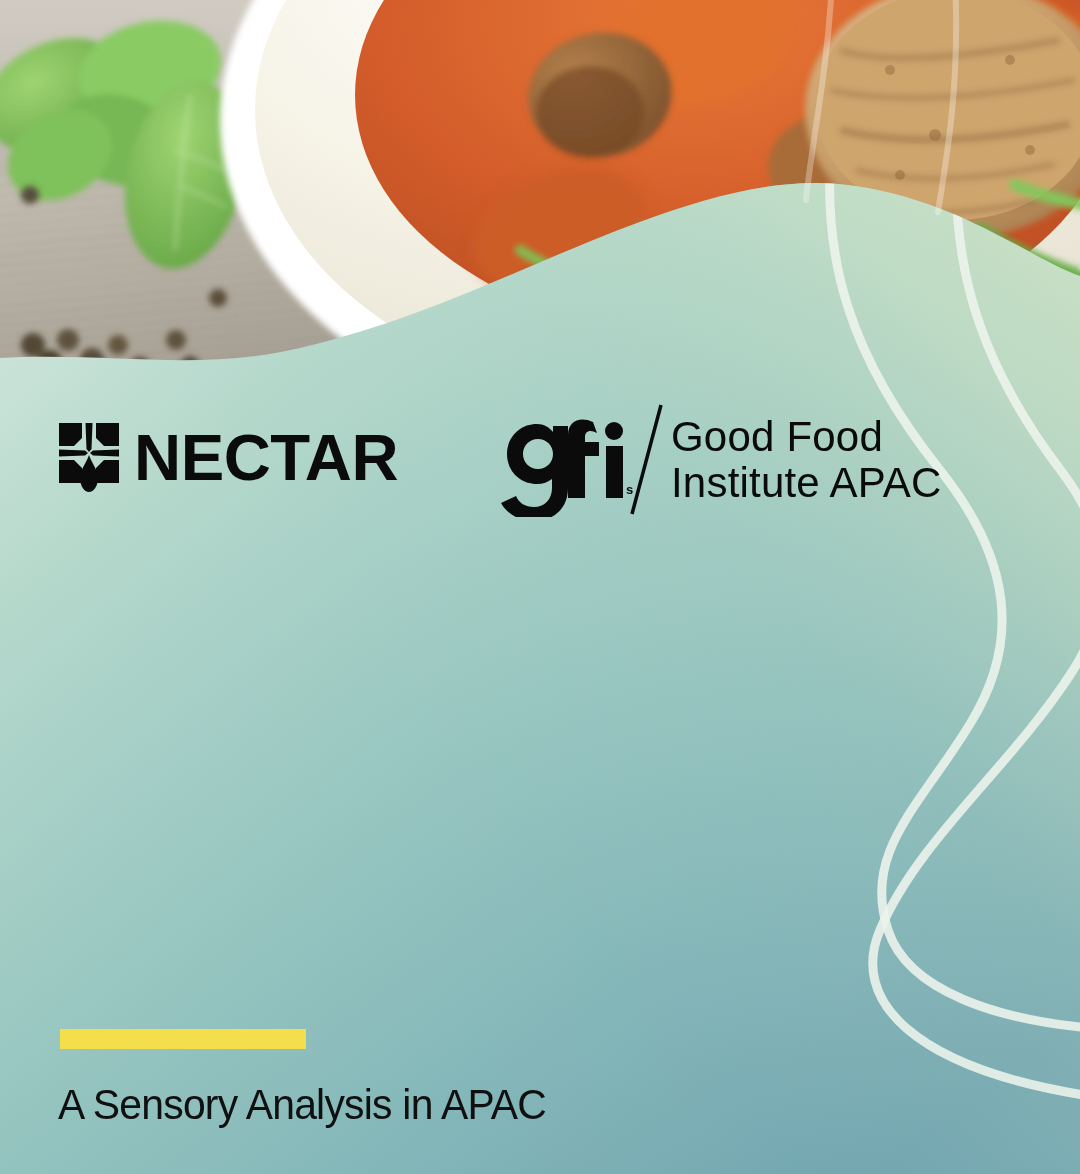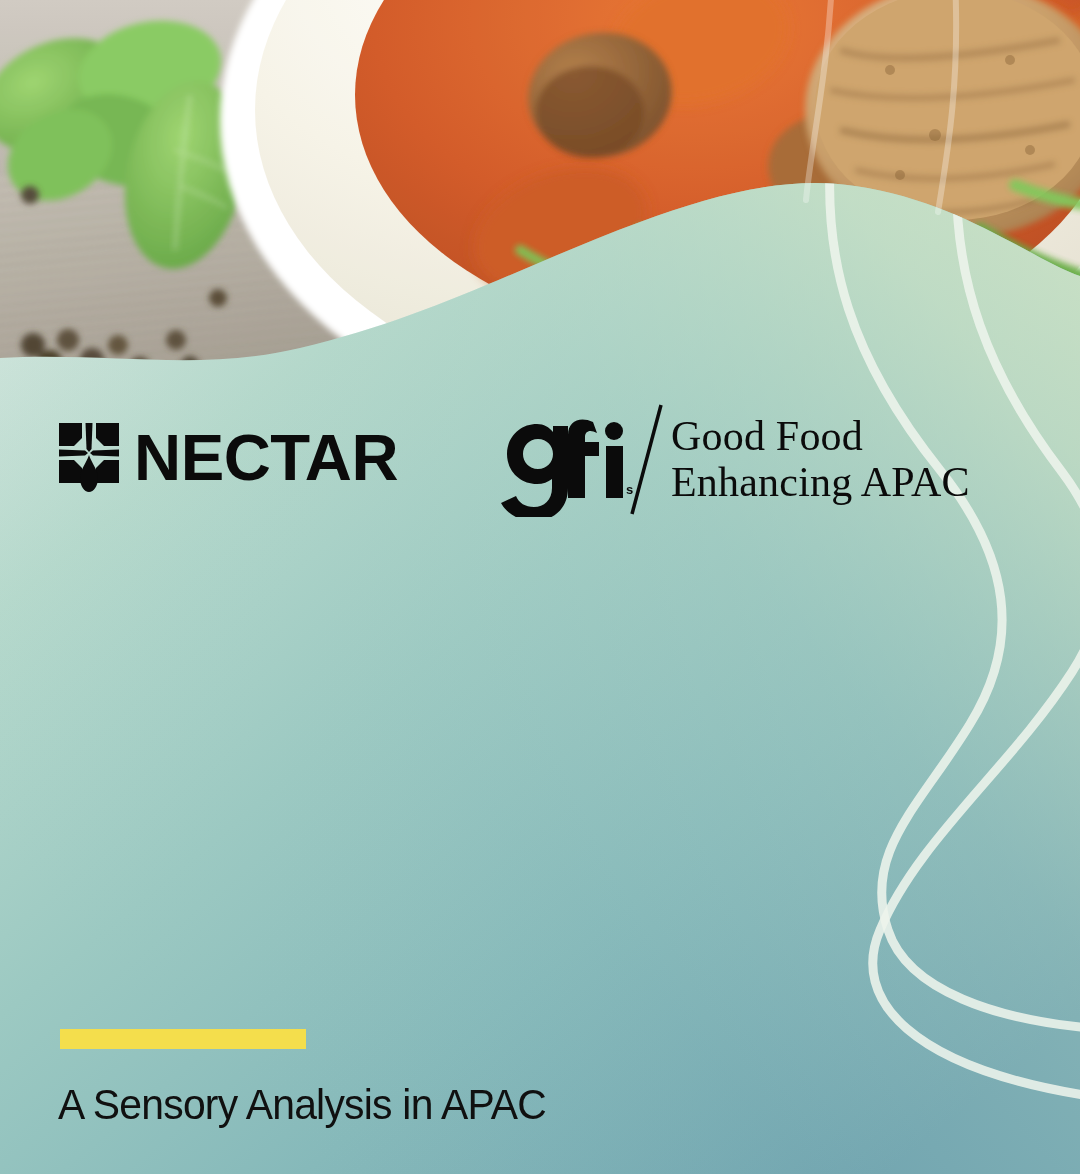--- a/index.html
+++ b/index.html
@@ -62,21 +62,21 @@
 
   
   .gfi-logo {
     position:absolute; left:440px; top:2px;
     display:flex; align-items:center;
   }
   .gfi-mark { width:135px; height:115px; display:block; }
   .gfi-slash { width:42px; height:115px; display:block; margin-left:-6px; }
   .gfi-words {
     margin-left:2px;
-    font-family:Liberation Serif, serif;
+    font-family:Liberation Sans, sans-serif;
     font-size:42px;
     font-weight:400;
     color:#0b0b0b;
     line-height:1.08;
     letter-spacing:0.2px;
     white-space:nowrap;
   }
 
   
   .title-block {
@@ -438,21 +438,21 @@
             <text x="128" y="92" font-family="Liberation Sans, sans-serif" font-size="13" font-weight="700">sm</text>
           </g>
         </svg>
 
         <svg class="gfi-slash" viewBox="0 0 42 115" xmlns="http://www.w3.org/2000/svg">
           <line x1="5" y1="112" x2="34" y2="3" stroke="#0b0b0b" stroke-width="3.5"></line>
         </svg>
 
         <div class="gfi-words">
           <div>Good Food</div>
-          <div>Enhancing APAC</div>
+          <div>Institute APAC</div>
         </div>
       </div>
 
     </div>
 
 
     <div class="accent-bar" style="background: rgb(244, 222, 76);"></div>
 
     <div class="subtitle">A Sensory Analysis in APAC</div>
 

